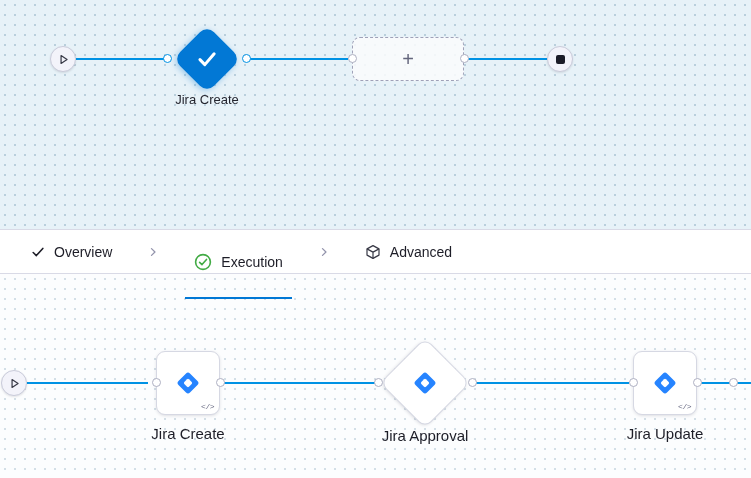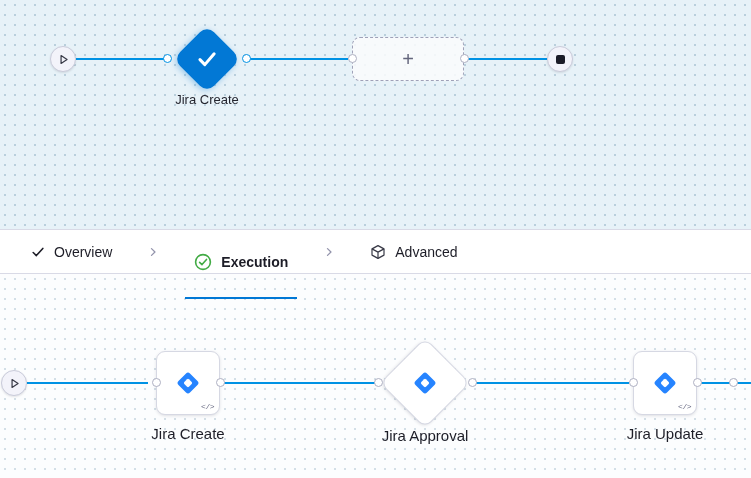--- a/index.html
+++ b/index.html
@@ -62,21 +62,21 @@
   
   .tabbar{
     position:absolute;top:229px;left:0;width:751px;height:45px;background:#fff;
     border-top:1px solid #d9dae6;border-bottom:1px solid #d9dae6;box-sizing:border-box;
     display:flex;align-items:center;padding-left:22px;z-index:5;
   }
   .tab{
     position:relative;height:100%;display:flex;align-items:center;gap:9px;
     padding:16px 9px;font-size:14px;color:#1d1d27;cursor:pointer;
   }
-  .tab.active{font-weight:700;margin-top:20px;}
+  .tab.active{font-weight:400;margin-top:20px;}
   .tab.active::after{
     content:"";position:absolute;left:0;right:0;bottom:0;height:2px;background:#0278d5;
   }
   .tab-sep{margin:0 26px;display:flex;align-items:center;}
   
   .step-card{
     position:absolute;width:64px;height:64px;background:#fff;border:1px solid #d6d8e3;
     border-radius:9px;box-sizing:border-box;z-index:2;cursor:pointer;
     display:flex;align-items:center;justify-content:center;
     box-shadow:0 1px 3px rgba(40,41,61,.14);

